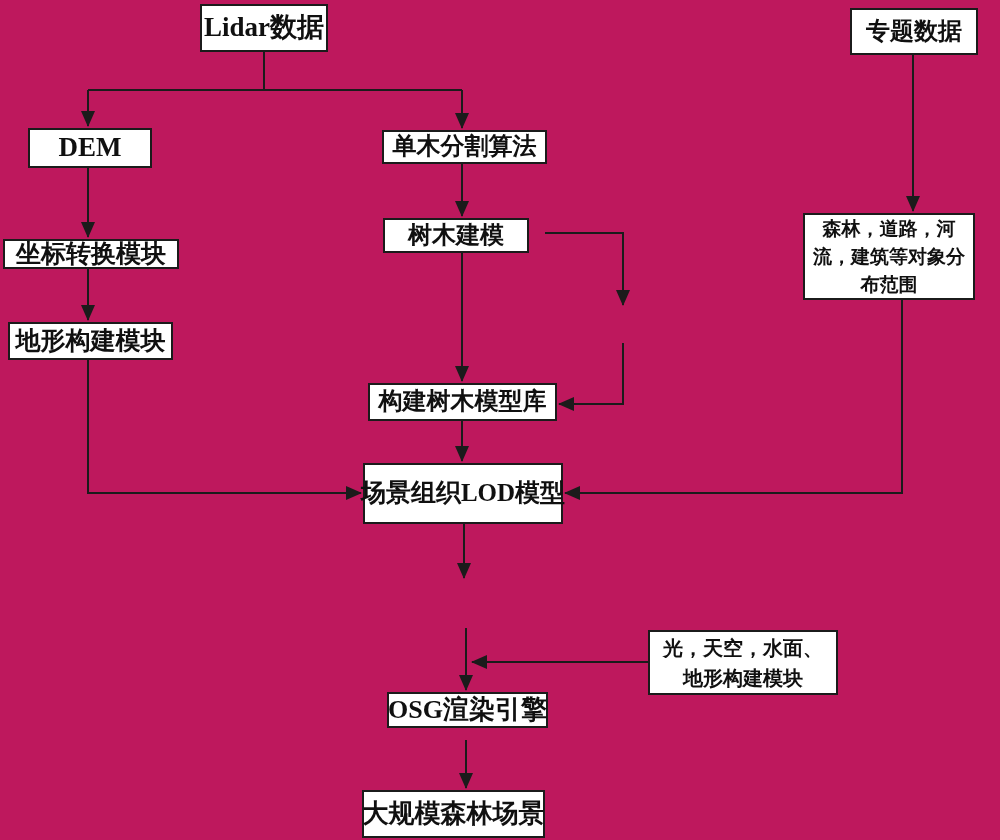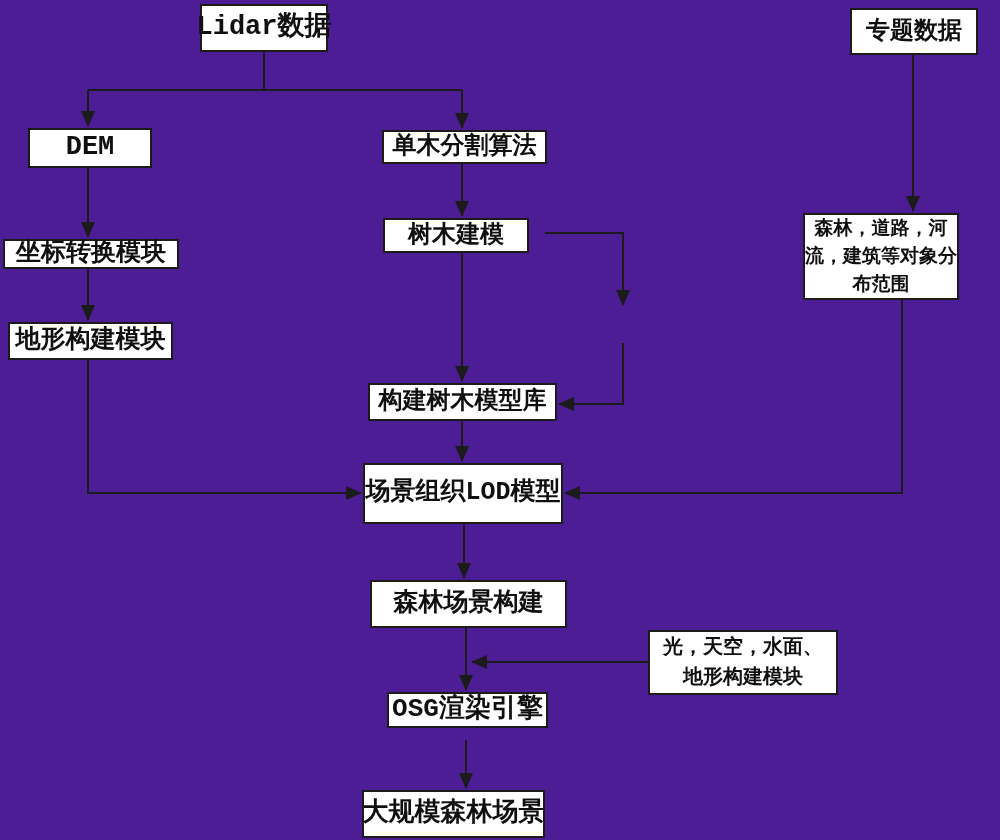--- a/index.html
+++ b/index.html
@@ -4,22 +4,22 @@
 <style>
   html, body {
     margin: 0;
     padding: 0;
     background: #ffffff;
   }
   #stage {
     position: relative;
     width: 1000px;
     height: 840px;
-    background: #4c1d95;
-    font-family: Liberation Mono, monospace;
+    background: #be185d;
+    font-family: Liberation Serif, serif;
     overflow: hidden;
   }
   #wires {
     position: absolute;
     left: 0;
     top: 0;
     pointer-events: none;
   }
   .node {
     position: absolute;
@@ -37,21 +37,21 @@
   }
   .node.wrap {
     white-space: normal;
   }
   
   #n-lidar        { left:200px; top:4px;   width:128px; height:48px; font-size:27px; }
   #n-thematic     { left:850px; top:8px;   width:128px; height:47px; font-size:24px; }
   #n-dem          { left:28px;  top:128px; width:124px; height:40px; font-size:27px; }
   #n-single-tree  { left:382px; top:130px; width:165px; height:34px; font-size:24px; }
   #n-tree-model   { left:383px; top:218px; width:146px; height:35px; font-size:24px; }
-  #n-distribution { left:803px; top:213px; width:156px; height:87px; font-size:19px; line-height:28px; padding:0 0;text-align:center; }
+  #n-distribution { left:803px; top:213px; width:172px; height:87px; font-size:19px; line-height:28px; padding:0 0;text-align:center; }
   #n-coord        { left:3px;   top:239px; width:176px; height:30px; font-size:25px; }
   #n-terrain      { left:8px;   top:322px; width:165px; height:38px; font-size:25px; }
   #n-tree-params  { left:543px; top:307px; width:162px; height:36px; font-size:24px; }
   #n-tree-library { left:368px; top:383px; width:189px; height:38px; font-size:24px; }
   #n-lod          { left:363px; top:463px; width:200px; height:61px; font-size:25px; }
   #n-forest-scene { left:370px; top:580px; width:197px; height:48px; font-size:25px; }
   #n-env          { left:648px; top:630px; width:190px; height:65px; font-size:20px; line-height:30px; padding:0 4px; }
   #n-osg          { left:387px; top:692px; width:161px; height:36px; font-size:26px; }
   #n-large-scale  { left:362px; top:790px; width:183px; height:48px; font-size:26px; }
 </style>
@@ -106,21 +106,20 @@
 
   <div class="node" id="n-coord">坐标转换模块</div>
 
   <div class="node" id="n-terrain">地形构建模块</div>
 
 
   <div class="node" id="n-tree-library">构建树木模型库</div>
 
   <div class="node" id="n-lod">场景组织LOD模型</div>
 
-  <div class="node" id="n-forest-scene">森林场景构建</div>
 
   <div class="node wrap" id="n-env">光，天空，水面、地形构建模块</div>
 
   <div class="node" id="n-osg">OSG渲染引擎</div>
 
   <div class="node" id="n-large-scale">大规模森林场景</div>
 
 </div>
 
 </body></html>

